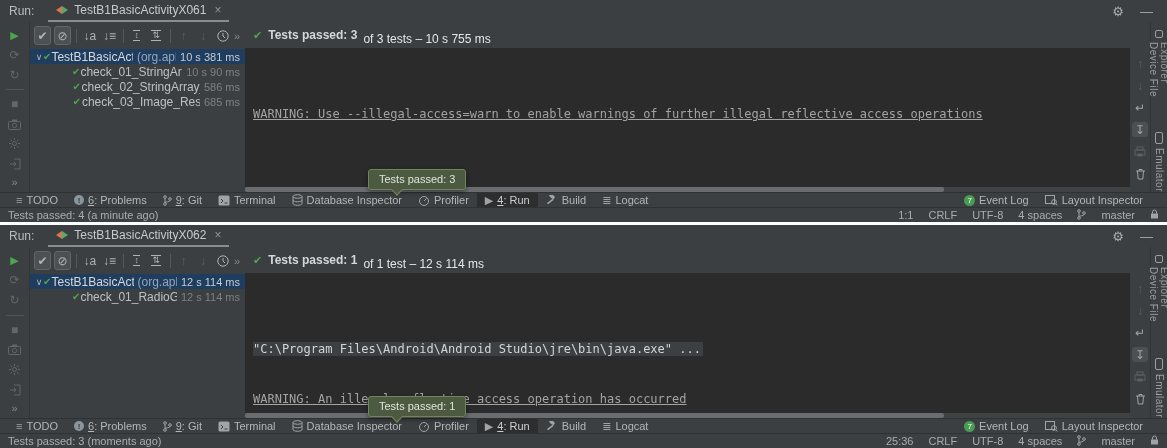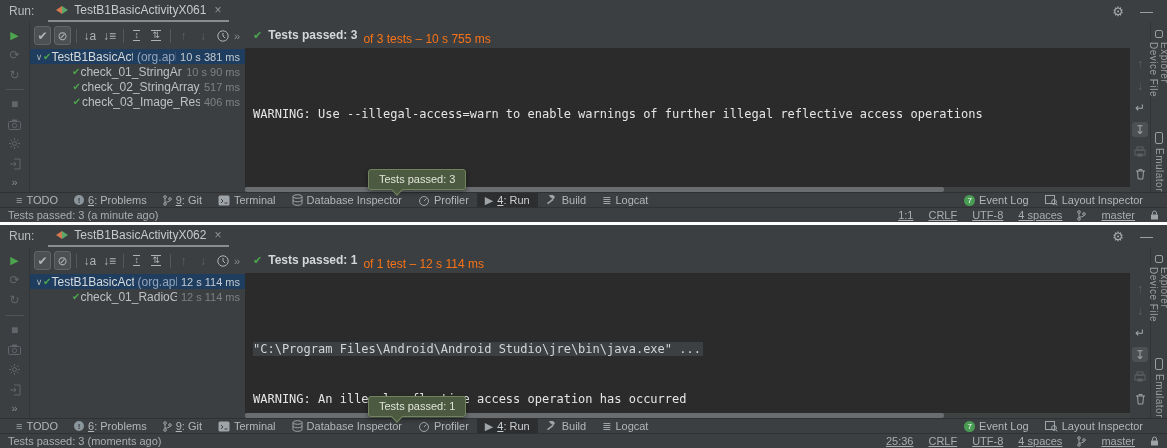--- a/index.html
+++ b/index.html
@@ -53,26 +53,26 @@
   .trow .time { margin-left:auto; color:#7d8183; font-size:11px; white-space:nowrap; padding-left:4px; }
   .trow.selected { background:#1f3d5e; color:#d6d9db; }
   .trow.selected .pkg { color:#93a4ba; }
   .trow.selected .time { color:#c4cbd2; }
 
   
   .consolecol { flex:1; display:flex; flex-direction:column; min-width:0; position:relative; }
   .cheader { height:26px; display:flex; align-items:center; gap:6px; padding-left:8px; font-size:12px; }
   .cheader .hcheck { color:#4da54d; font-size:11px; }
   .status-main { color:#d4d7d9; font-weight:bold; }
-  .status-rest { color:#f97316;margin-top:8px; }
+  .status-rest { color:#e5e5e5;margin-top:8px; }
   .console { flex:1; background:#2b2b2b; font-family:"DejaVu Sans Mono","Liberation Mono",monospace; font-size:12px; line-height:16.5px; color:#bcbec0; padding:2px 0 0 8px; overflow:hidden; white-space:pre; position:relative; }
   .console.clipped-top { padding-top:0; }
   .console.clipped-top .cwrap { margin-top:-8px; }
   .cline { height:16.5px; }
-  .cline.warn { color:#e5e5e5; }
+  .cline.warn { color:#a3a3a3;text-decoration:underline; }
   .cline.cmd span { background:#3d4042; color:#d2d5d7; padding:0 2px 0 0; }
   .hscroll { position:absolute; left:0; right:0; bottom:0; height:5px; background:#3f4243; }
   .hscroll .thumb { position:absolute; left:0; top:0; bottom:0; width:79%; background:#6a6d6f; border-radius:2px; }
 
   
   .ctoolbar { width:20px; display:flex; flex-direction:column; align-items:center; gap:7px; padding-top:34px; background:#3c3f41; }
   .ctoolbar .ico { width:16px; height:15px; display:flex; align-items:center; justify-content:center; color:#9fa4a7; font-size:12px; }
   .ctoolbar .ico.dim { color:#5d6163; }
   .ctoolbar .ico.active { background:#4c5052; border-radius:3px; }
 
@@ -85,21 +85,21 @@
   
   .sbar1 { height:15px; border-top:1px solid #2f3133; display:flex; align-items:center; font-size:11px; color:#b3b6b8; padding-left:8px; }
   .sb-item { display:flex; align-items:center; gap:4px; padding:0 8px; height:100%; white-space:nowrap; }
   .sb-item.active { background:#2c2e30; color:#cdd0d2; }
   .sb-item .u { text-decoration:underline; }
   .sb-icon { display:flex; align-items:center; color:#9fa4a8; font-size:11px; }
   .excl { width:10px; height:10px; border-radius:50%; background:#8b959c; color:#35383a; font-size:8px; font-weight:bold; display:flex; align-items:center; justify-content:center; }
   .sb-right { margin-left:auto; display:flex; align-items:center; height:100%; padding-right:16px; }
   .badge { width:11px; height:11px; border-radius:50%; background:#499c54; color:#ffffff; font-size:8px; display:flex; align-items:center; justify-content:center; }
   .sbar2 { height:15px; border-top:1px solid #2f3133; display:flex; align-items:center; font-size:11px; color:#a9adb0; padding:0 8px; }
-  .sb2-right { margin-left:auto; display:flex; align-items:center; gap:15px;text-decoration:underline; }
+  .sb2-right { margin-left:auto; display:flex; align-items:flex-start; gap:15px; }
 
   
   .tooltip { position:absolute; left:368px; z-index:20; background:#4b5a41; border:1px solid #71845c; border-radius:3px; color:#dfe4d8; font-size:11px; padding:3px 10px 4px 10px; box-shadow:0 2px 5px rgba(0,0,0,0.45); }
   .panel.top .tooltip { top:169px; }
   .panel.bottom .tooltip { top:171px; }
   .tooltip .arrow { position:absolute; left:24px; bottom:-5px; width:8px; height:8px; background:#4b5a41; border-right:1px solid #71845c; border-bottom:1px solid #71845c; transform:rotate(45deg); }
 
   svg { display:block; }
   .s { stroke:currentColor; fill:none; stroke-width:1; }
   .f { fill:currentColor; }
@@ -187,26 +187,26 @@
           <span class="time">10 s 381 ms</span>
         </div>
         <div class="trow child">
           <span class="tcheck">✔</span>
           <span class="tname">check_01_StringArray_Distance</span>
           <span class="time">10 s 90 ms</span>
         </div>
         <div class="trow child">
           <span class="tcheck">✔</span>
           <span class="tname">check_02_StringArray_Weight</span>
-          <span class="time">517 ms</span>
+          <span class="time">586 ms</span>
         </div>
         <div class="trow child">
           <span class="tcheck">✔</span>
           <span class="tname">check_03_Image_Resources</span>
-          <span class="time">406 ms</span>
+          <span class="time">685 ms</span>
         </div>
       </div>
     </div>
 
     <div class="consolecol">
       <div class="cheader">
         <span class="hcheck">✔</span>
         <span class="status-main">Tests passed: 3</span>
         <span class="status-rest">of 3 tests – 10 s 755 ms</span>
       </div>
@@ -334,21 +334,21 @@
               <circle class="s" cx="9" cy="7" r="2.4"></circle>
               <path class="s" d="M10.8 8.8l1.6 1.6"></path>
             </svg>
           </span>
           <span>Layout Inspector</span>
         </span>
     </span>
   </div>
 
   <div class="sbar2">
-    <span>Tests passed: 3 (a minute ago)</span>
+    <span>Tests passed: 4 (a minute ago)</span>
     <span class="sb2-right">
       <span>1:1</span>
       <span>CRLF</span>
       <span>UTF-8</span>
       <span>4 spaces</span>
       <span class="sb-icon">
           <svg width="9" height="11" viewBox="0 0 9 11">
             <circle class="s" cx="2" cy="2" r="1.3"></circle>
             <circle class="s" cx="2" cy="9" r="1.3"></circle>
             <circle class="s" cx="7" cy="4" r="1.3"></circle>

